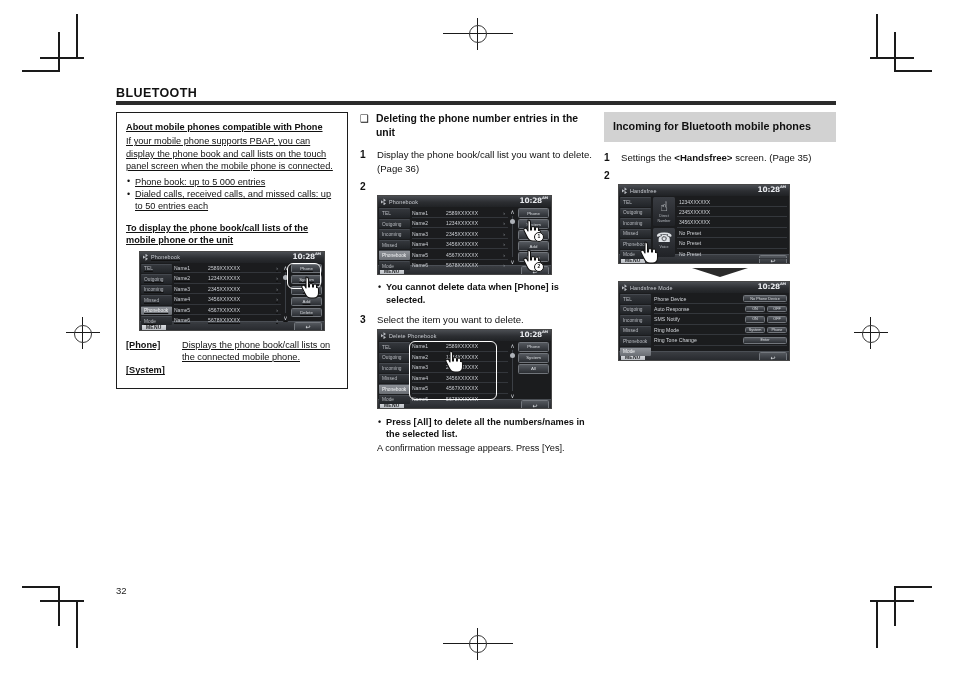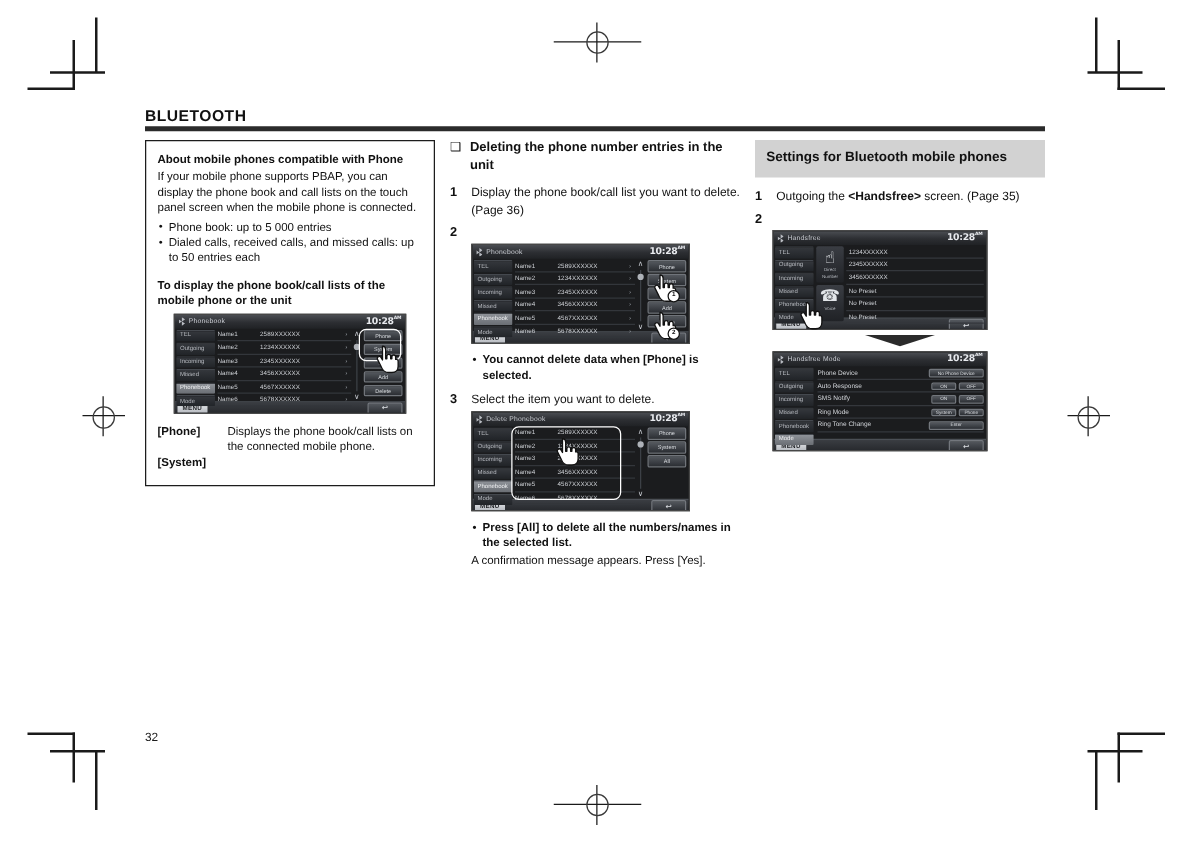--- a/index.html
+++ b/index.html
@@ -38,21 +38,21 @@
   }
   .chapter-rule {
     position: absolute;
     left: 116px; top: 101px;
     width: 720px; height: 4px;
     background: #2b2b2b;
   }
 
   
   .col { position: absolute; top: 112px; }
-  .col-1 { left: 116px; width: 232px; }
+  .col-1 { left: 116px; width: 232px; text-decoration: underline; }
   .col-2 { left: 360px; width: 232px; }
   .col-3 { left: 604px; width: 232px; }
 
   
   .note-box {
     border: 1px solid #1c1c1c;
     padding: 8px 9px 10px 9px;
     box-sizing: border-box;
     width: 232px;
   }
@@ -671,26 +671,26 @@
       </div>
     </div>
 
     <ul class="note-bullets" style="margin-left:17px; margin-top:7px;">
       <li>Press [All] to delete all the numbers/names in the selected list.</li>
     </ul>
     <p class="plain-note" style="margin-left:17px; margin-top:1px;">A confirmation message appears. Press [Yes].</p>
   </div>
 
   <div class="col col-3">
-    <div class="sec-head-band">Settings for Bluetooth mobile phones</div>
+    <div class="sec-head-band">Incoming for Bluetooth mobile phones</div>
 
     <div class="step">
       <div class="step-num">1</div>
       <div class="step-body">
-        <span>Outgoing the </span><b>&lt;Handsfree&gt;</b><span> screen. (Page 35)</span>
+        <span>Settings the </span><b>&lt;Handsfree&gt;</b><span> screen. (Page 35)</span>
       </div>
     </div>
 
     <div class="step" style="margin-bottom:2px;">
       <div class="step-num">2</div>
       <div class="step-body"></div>
     </div>
 
     <div class="screen-wrap" style="width:172px; margin:0 0 0 14px;">
       <div class="screen" style="width:172px; height:80px;">

